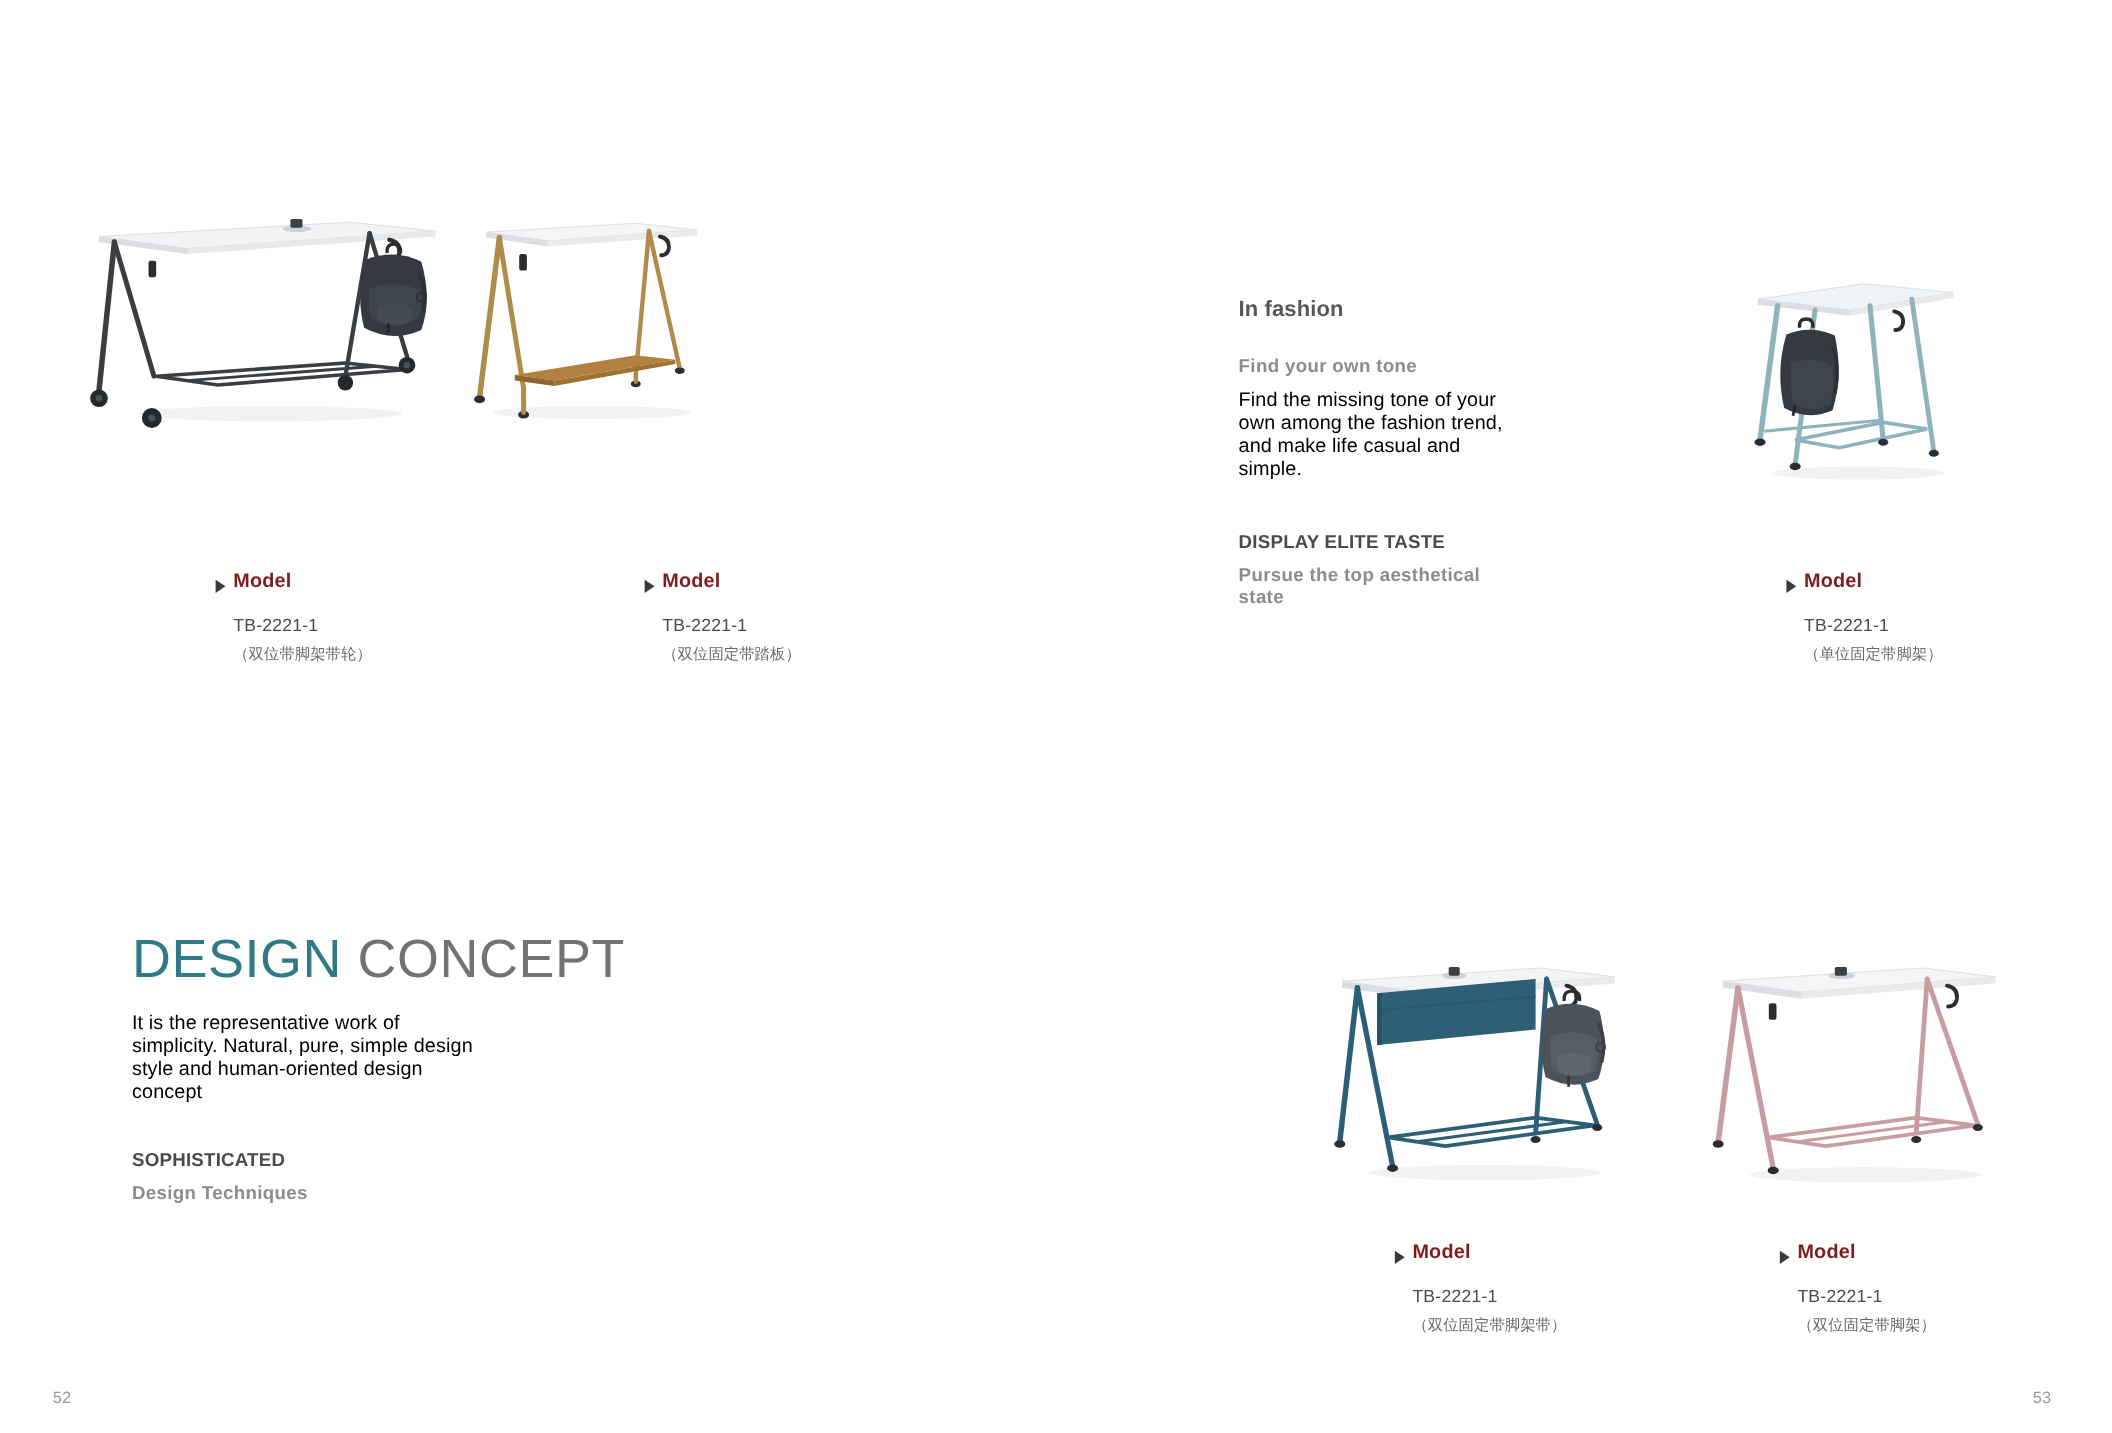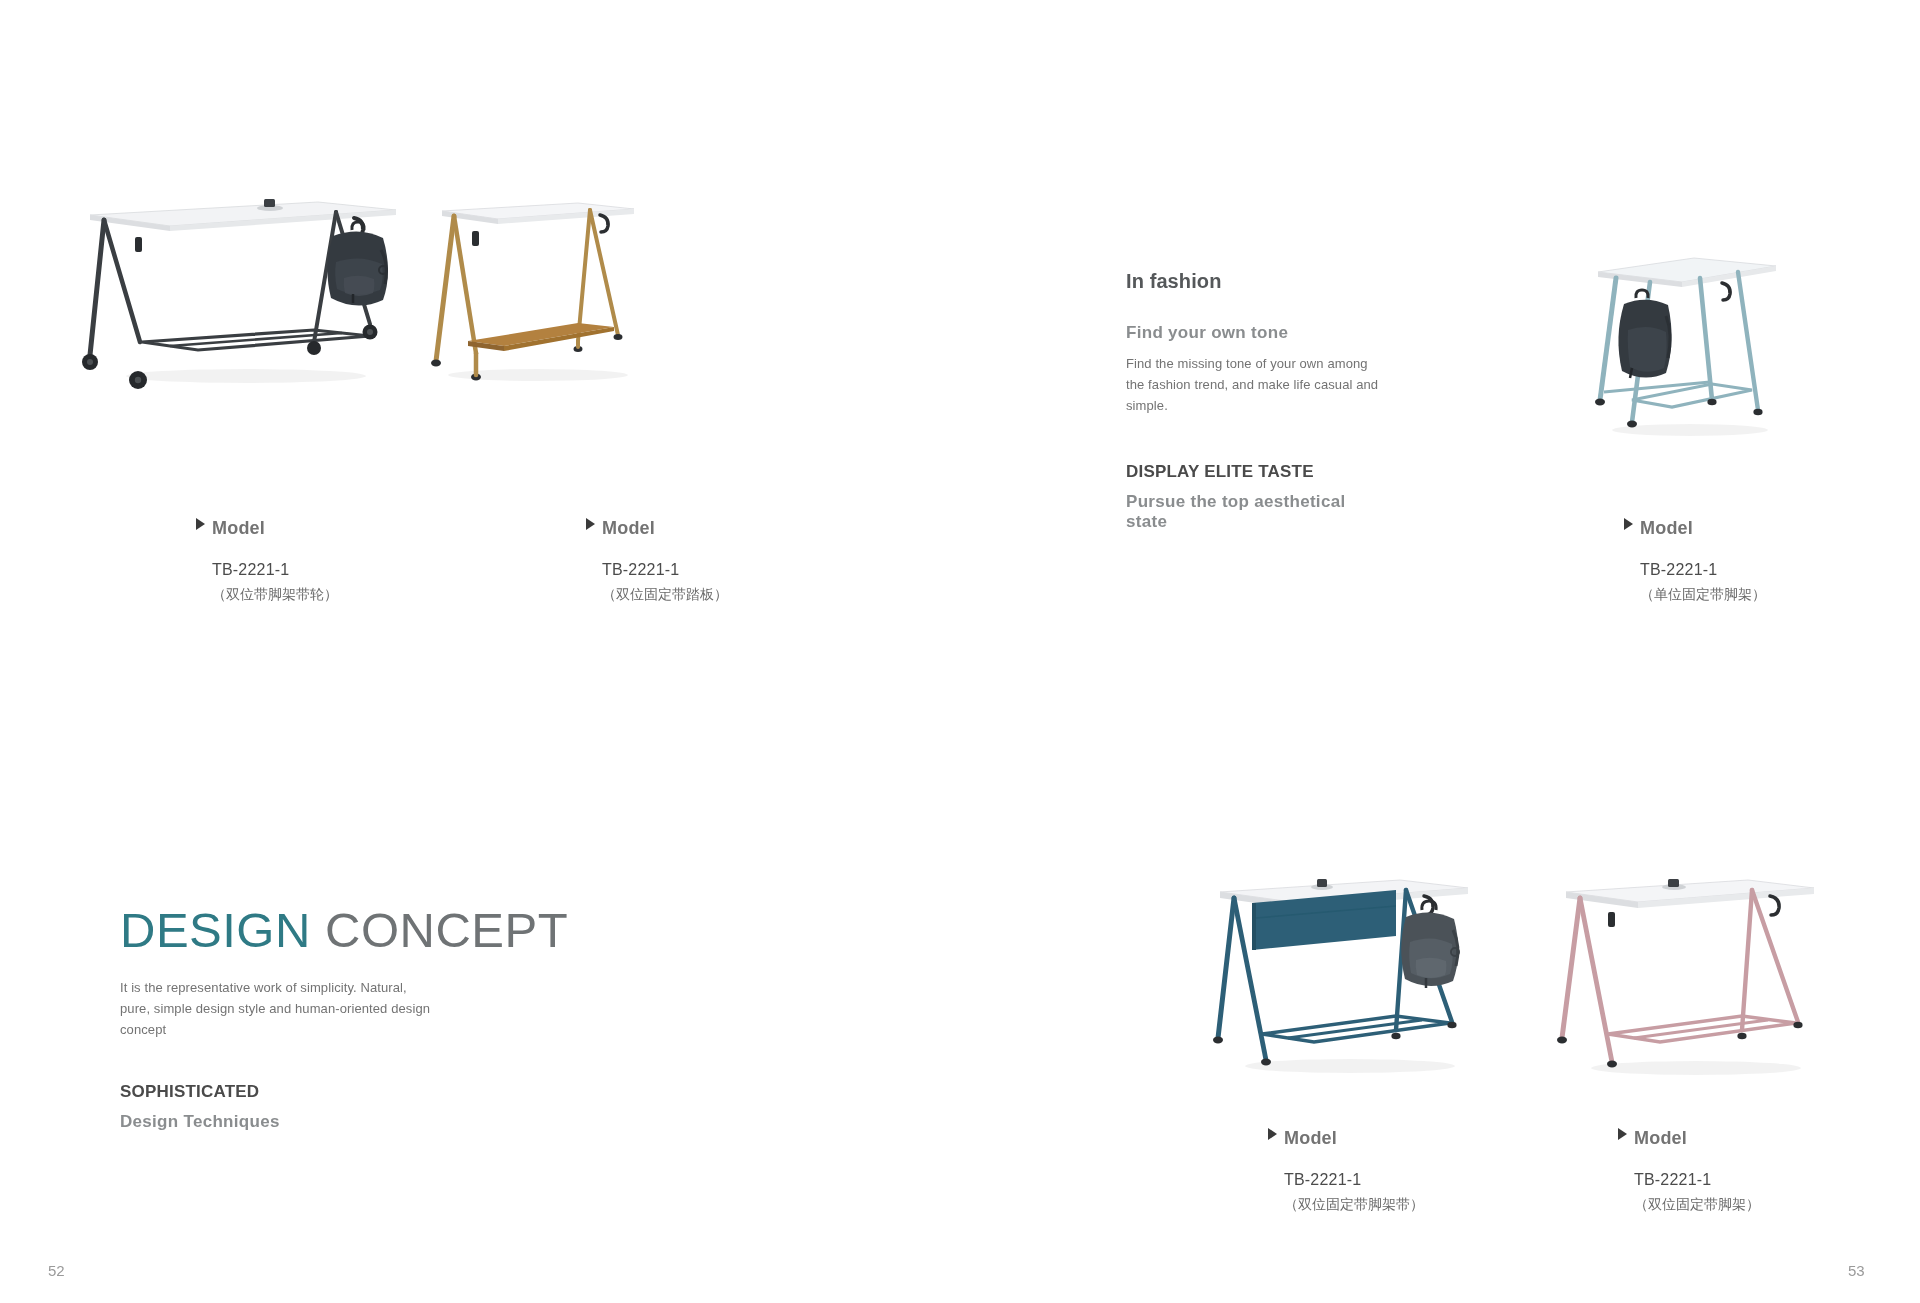--- a/index.html
+++ b/index.html
@@ -17,38 +17,38 @@
   .eyebrow-bold {
     font-size:17px; font-weight:bold; color:#4a4a4a; letter-spacing:.2px;
   }
   .title-lg {
     font-size:20px; font-weight:bold; color:#55585a; letter-spacing:.1px;
   }
   .subhead {
     font-size:17px; font-weight:700; color:#8a8d8f; letter-spacing:.3px;
   }
   .body-sm {
-    font-size:13px; line-height:21px; color:#737373; letter-spacing:.1px;
+    font-size:18px; line-height:21px; color:#000000; letter-spacing:.1px;
   }
   .gap-lg { height:30px; }
   .gap-sm { height:10px; }
 
   
   .dc-heading {
     font-size:49px; font-weight:400; letter-spacing:.5px; white-space:nowrap;
     line-height:1;
   }
   .dc-heading .w1 { color:#2f7a85; }
   .dc-heading .w2 { color:#6f7375; }
 
   
   .caption { position:absolute; }
   .caption .cap-row1 {
-    font-size:18px; font-weight:bold; color:#737373; letter-spacing:.2px;
-    display:flex; align-items:flex-start; gap:7px;
+    font-size:18px; font-weight:bold; color:#7f1d1d; letter-spacing:.2px;
+    display:flex; align-items:flex-end; gap:7px;
   }
   .caption .tri {
     width:0;height:0;border-left:9px solid #3a3a3a;
     border-top:6px solid transparent;border-bottom:6px solid transparent;
     display:inline-block;
   }
   .caption .cap-row2 {
     font-size:16px; color:#4b4b4b; letter-spacing:.2px; margin-top:22px; padding-left:16px;
   }
   .caption .cap-row3 {
@@ -229,21 +229,21 @@
 
   <div class="caption" style="left:1624px; top:518px;">
     <div class="cap-row1">
       <span class="tri"></span>
       <span>Model</span>
     </div>
     <div class="cap-row2">TB-2221-1</div>
     <div class="cap-row3">（单位固定带脚架）</div>
   </div>
 
-  <div class="txtblock" style="left:120px; top:906px; width:320px;">
+  <div class="txtblock" style="left:120px; top:848px; width:320px;">
     <div class="dc-heading">
       <span class="w1">DESIGN</span><span> </span><span class="w2">CONCEPT</span>
     </div>
     <div style="height:22px"></div>
     <div class="body-sm">It is the representative work of simplicity. Natural, pure, simple design style and human-oriented design concept</div>
     <div style="height:42px"></div>
     <div class="eyebrow-bold">SOPHISTICATED</div>
     <div class="gap-sm"></div>
     <div class="subhead">Design Techniques</div>
     <div class="gap-sm"></div>

